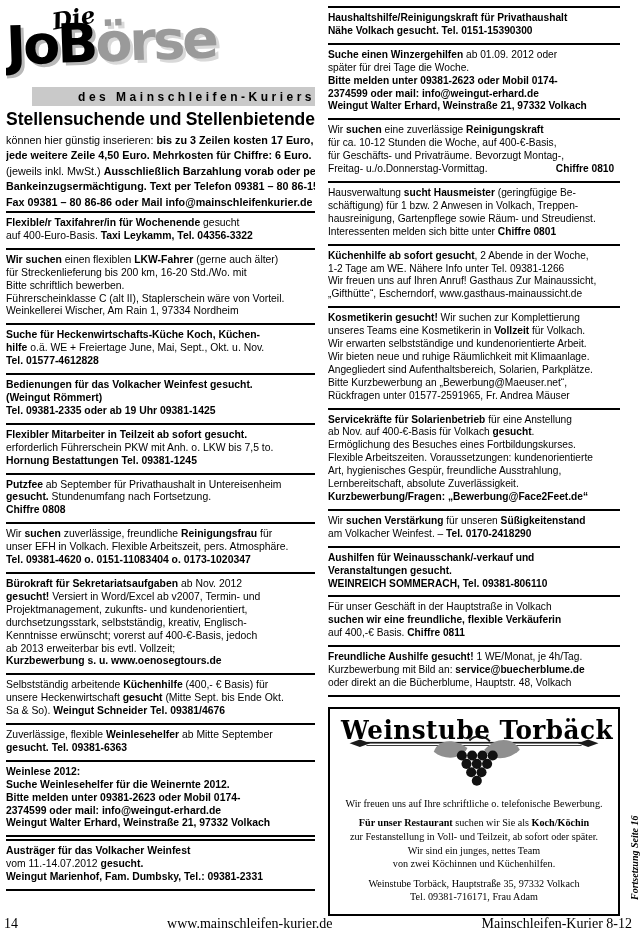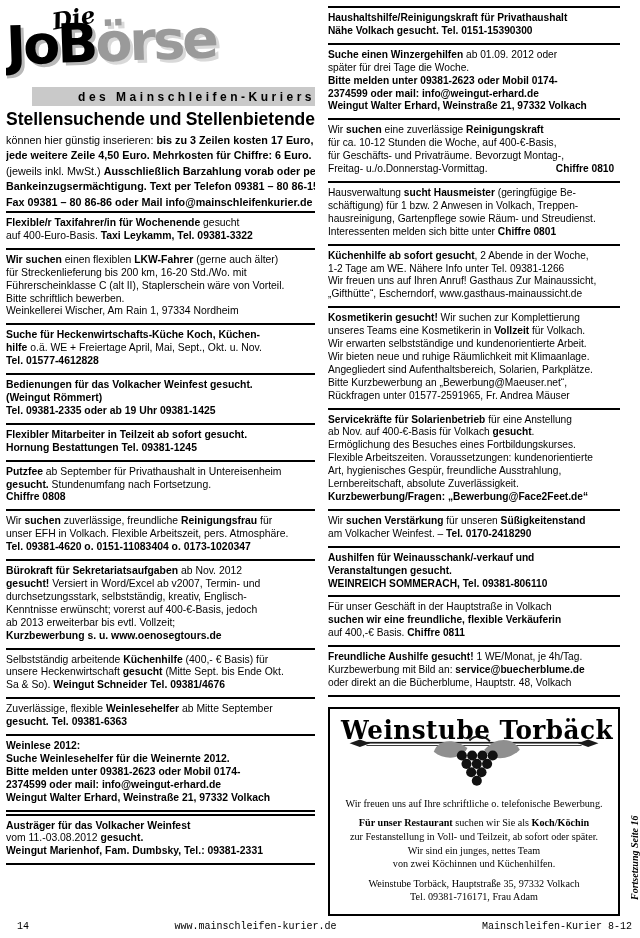--- a/index.html
+++ b/index.html
@@ -41,22 +41,22 @@
   .tb-deco{height:58px;}
   .tb-deco svg{width:100%;height:100%;}
   .tb-para{margin-top:6px;}
   .tb-line{font-size:10.6px;line-height:13.6px;white-space:nowrap;
            transform:scaleX(0.96);transform-origin:50% 50%;}
   
   .continuation{position:absolute;right:0;top:768px;height:132px;
                 font-family:"Liberation Serif",serif;font-style:italic;font-weight:bold;font-size:10px;
                 writing-mode:vertical-rl;transform:rotate(180deg);white-space:nowrap;}
   
-  .footer{position:absolute;left:17px;right:8px;bottom:6px;display:flex;justify-content:space-between;
-          font-family:Liberation Mono, monospace;font-size:10px;}
+  .footer{position:absolute;left:4px;right:8px;bottom:6px;display:flex;justify-content:space-between;
+          font-family:Liberation Serif, serif;font-size:14px;}
 </style>
 </head>
 <body>
 
 <div class="page">
   <div class="columns">
 
     <div class="col left">
       <div class="logo">
         <span class="logo-die">Die</span>
@@ -74,63 +74,65 @@
           <div class="intro-line"><b>jede weitere Zeile 4,50 Euro. Mehrkosten für Chiffre: 6 Euro.</b></div>
           <div class="intro-line"><span>(jeweils inkl. MwSt.) </span><b>Ausschließlich Barzahlung vorab oder per</b></div>
           <div class="intro-line"><b>Bankeinzugsermächtigung. Text per Telefon 09381 – 80 86-15,</b></div>
           <div class="intro-line"><b>Fax 09381 – 80 86-86 oder Mail info@mainschleifenkurier.de</b></div>
         </div>
 
       <div class="rule"></div>
       <div id="left-ads">
           <div class="ad">
             <div class="ad-line"><b>Flexible/r Taxifahrer/in für Wochenende</b><span> gesucht</span></div>
-            <div class="ad-line"><span>auf 400-Euro-Basis. </span><b>Taxi Leykamm, Tel. 09381-3322</b></div>
+            <div class="ad-line"><span>auf 400-Euro-Basis. </span><b>Taxi Leykamm, Tel. 04356-3322</b></div>
           </div>
           <div class="rule"></div>
           <div class="ad">
             <div class="ad-line"><b>Wir suchen</b><span> einen flexiblen </span><b>LKW-Fahrer</b><span> (gerne auch älter)</span></div>
             <div class="ad-line"><span>für Streckenlieferung bis 200 km, 16-20 Std./Wo. mit</span></div>
+            <div class="ad-line"><span>Bitte schriftlich bewerben.</span></div>
             <div class="ad-line"><span>Führerscheinklasse C (alt II), Staplerschein wäre von Vorteil.</span></div>
-            <div class="ad-line"><span>Bitte schriftlich bewerben.</span></div>
             <div class="ad-line"><span>Weinkellerei Wischer, Am Rain 1, 97334 Nordheim</span></div>
           </div>
           <div class="rule"></div>
           <div class="ad">
             <div class="ad-line"><b>Suche für Heckenwirtschafts-Küche Koch, Küchen-</b></div>
-            <div class="ad-line"><b>hilfe</b><span> o.ä. WE + Freiertage April, Mai, Sept., Okt. u. Nov.</span></div>
+            <div class="ad-line"><b>hilfe</b><span> o.ä. WE + Freiertage June, Mai, Sept., Okt. u. Nov.</span></div>
             <div class="ad-line"><b>Tel. 01577-4612828</b></div>
           </div>
           <div class="rule"></div>
           <div class="ad">
             <div class="ad-line"><b>Bedienungen für das Volkacher Weinfest gesucht.</b></div>
             <div class="ad-line"><b>(Weingut Römmert)</b></div>
             <div class="ad-line"><b>Tel. 09381-2335 oder ab 19 Uhr 09381-1425</b></div>
           </div>
           <div class="rule"></div>
           <div class="ad">
             <div class="ad-line"><b>Flexibler Mitarbeiter in Teilzeit ab sofort gesucht.</b></div>
+            <div class="ad-line"><span>erforderlich Führerschein PKW mit Anh. o. LKW bis 7,5 to.</span></div>
             <div class="ad-line"><b>Hornung Bestattungen Tel. 09381-1245</b></div>
           </div>
           <div class="rule"></div>
           <div class="ad">
             <div class="ad-line"><b>Putzfee</b><span> ab September für Privathaushalt in Untereisenheim</span></div>
             <div class="ad-line"><b>gesucht.</b><span> Stundenumfang nach Fortsetzung.</span></div>
             <div class="ad-line"><b>Chiffre 0808</b></div>
           </div>
           <div class="rule"></div>
           <div class="ad">
             <div class="ad-line"><span>Wir </span><b>suchen</b><span> zuverlässige, freundliche </span><b>Reinigungsfrau</b><span> für</span></div>
             <div class="ad-line"><span>unser EFH in Volkach. Flexible Arbeitszeit, pers. Atmosphäre.</span></div>
             <div class="ad-line"><b>Tel. 09381-4620 o. 0151-11083404 o. 0173-1020347</b></div>
           </div>
           <div class="rule"></div>
           <div class="ad">
             <div class="ad-line"><b>Bürokraft für Sekretariatsaufgaben</b><span> ab Nov. 2012</span></div>
             <div class="ad-line"><b>gesucht!</b><span> Versiert in Word/Excel ab v2007, Termin- und</span></div>
+            <div class="ad-line"><span>Projektmanagement, zukunfts- und kundenorientiert,</span></div>
             <div class="ad-line"><span>durchsetzungsstark, selbstständig, kreativ, Englisch-</span></div>
             <div class="ad-line"><span>Kenntnisse erwünscht; vorerst auf 400-€-Basis, jedoch</span></div>
             <div class="ad-line"><span>ab 2013 erweiterbar bis evtl. Vollzeit;</span></div>
             <div class="ad-line"><b>Kurzbewerbung s. u. www.oenosegtours.de</b></div>
           </div>
           <div class="rule"></div>
           <div class="ad">
             <div class="ad-line"><span>Selbstständig arbeitende </span><b>Küchenhilfe</b><span> (400,- € Basis) für</span></div>
             <div class="ad-line"><span>unsere Heckenwirtschaft </span><b>gesucht</b><span> (Mitte Sept. bis Ende Okt.</span></div>
             <div class="ad-line"><span>Sa &amp; So).  </span><b>Weingut Schneider Tel. 09381/4676</b></div>
@@ -145,21 +147,21 @@
             <div class="ad-line"><b>Weinlese 2012:</b></div>
             <div class="ad-line"><b>Suche Weinlesehelfer für die Weinernte 2012.</b></div>
             <div class="ad-line"><b>Bitte melden unter 09381-2623 oder Mobil 0174-</b></div>
             <div class="ad-line"><b>2374599 oder mail: info@weingut-erhard.de</b></div>
             <div class="ad-line"><b>Weingut Walter Erhard, Weinstraße 21, 97332 Volkach</b></div>
           </div>
           <div class="rule"></div>
           <div class="rule"></div>
           <div class="ad">
             <div class="ad-line"><b>Austräger für das Volkacher Weinfest</b></div>
-            <div class="ad-line"><span>vom 11.-03.08.2012 </span><b>gesucht.</b></div>
+            <div class="ad-line"><span>vom 11.-14.07.2012 </span><b>gesucht.</b></div>
             <div class="ad-line"><b>Weingut Marienhof, Fam. Dumbsky, Tel.: 09381-2331</b></div>
           </div>
           <div class="rule"></div>
         </div>
     </div>
 
     <div class="col right">
       <div class="rule"></div>
       <div id="right-ads">
           <div class="ad">

